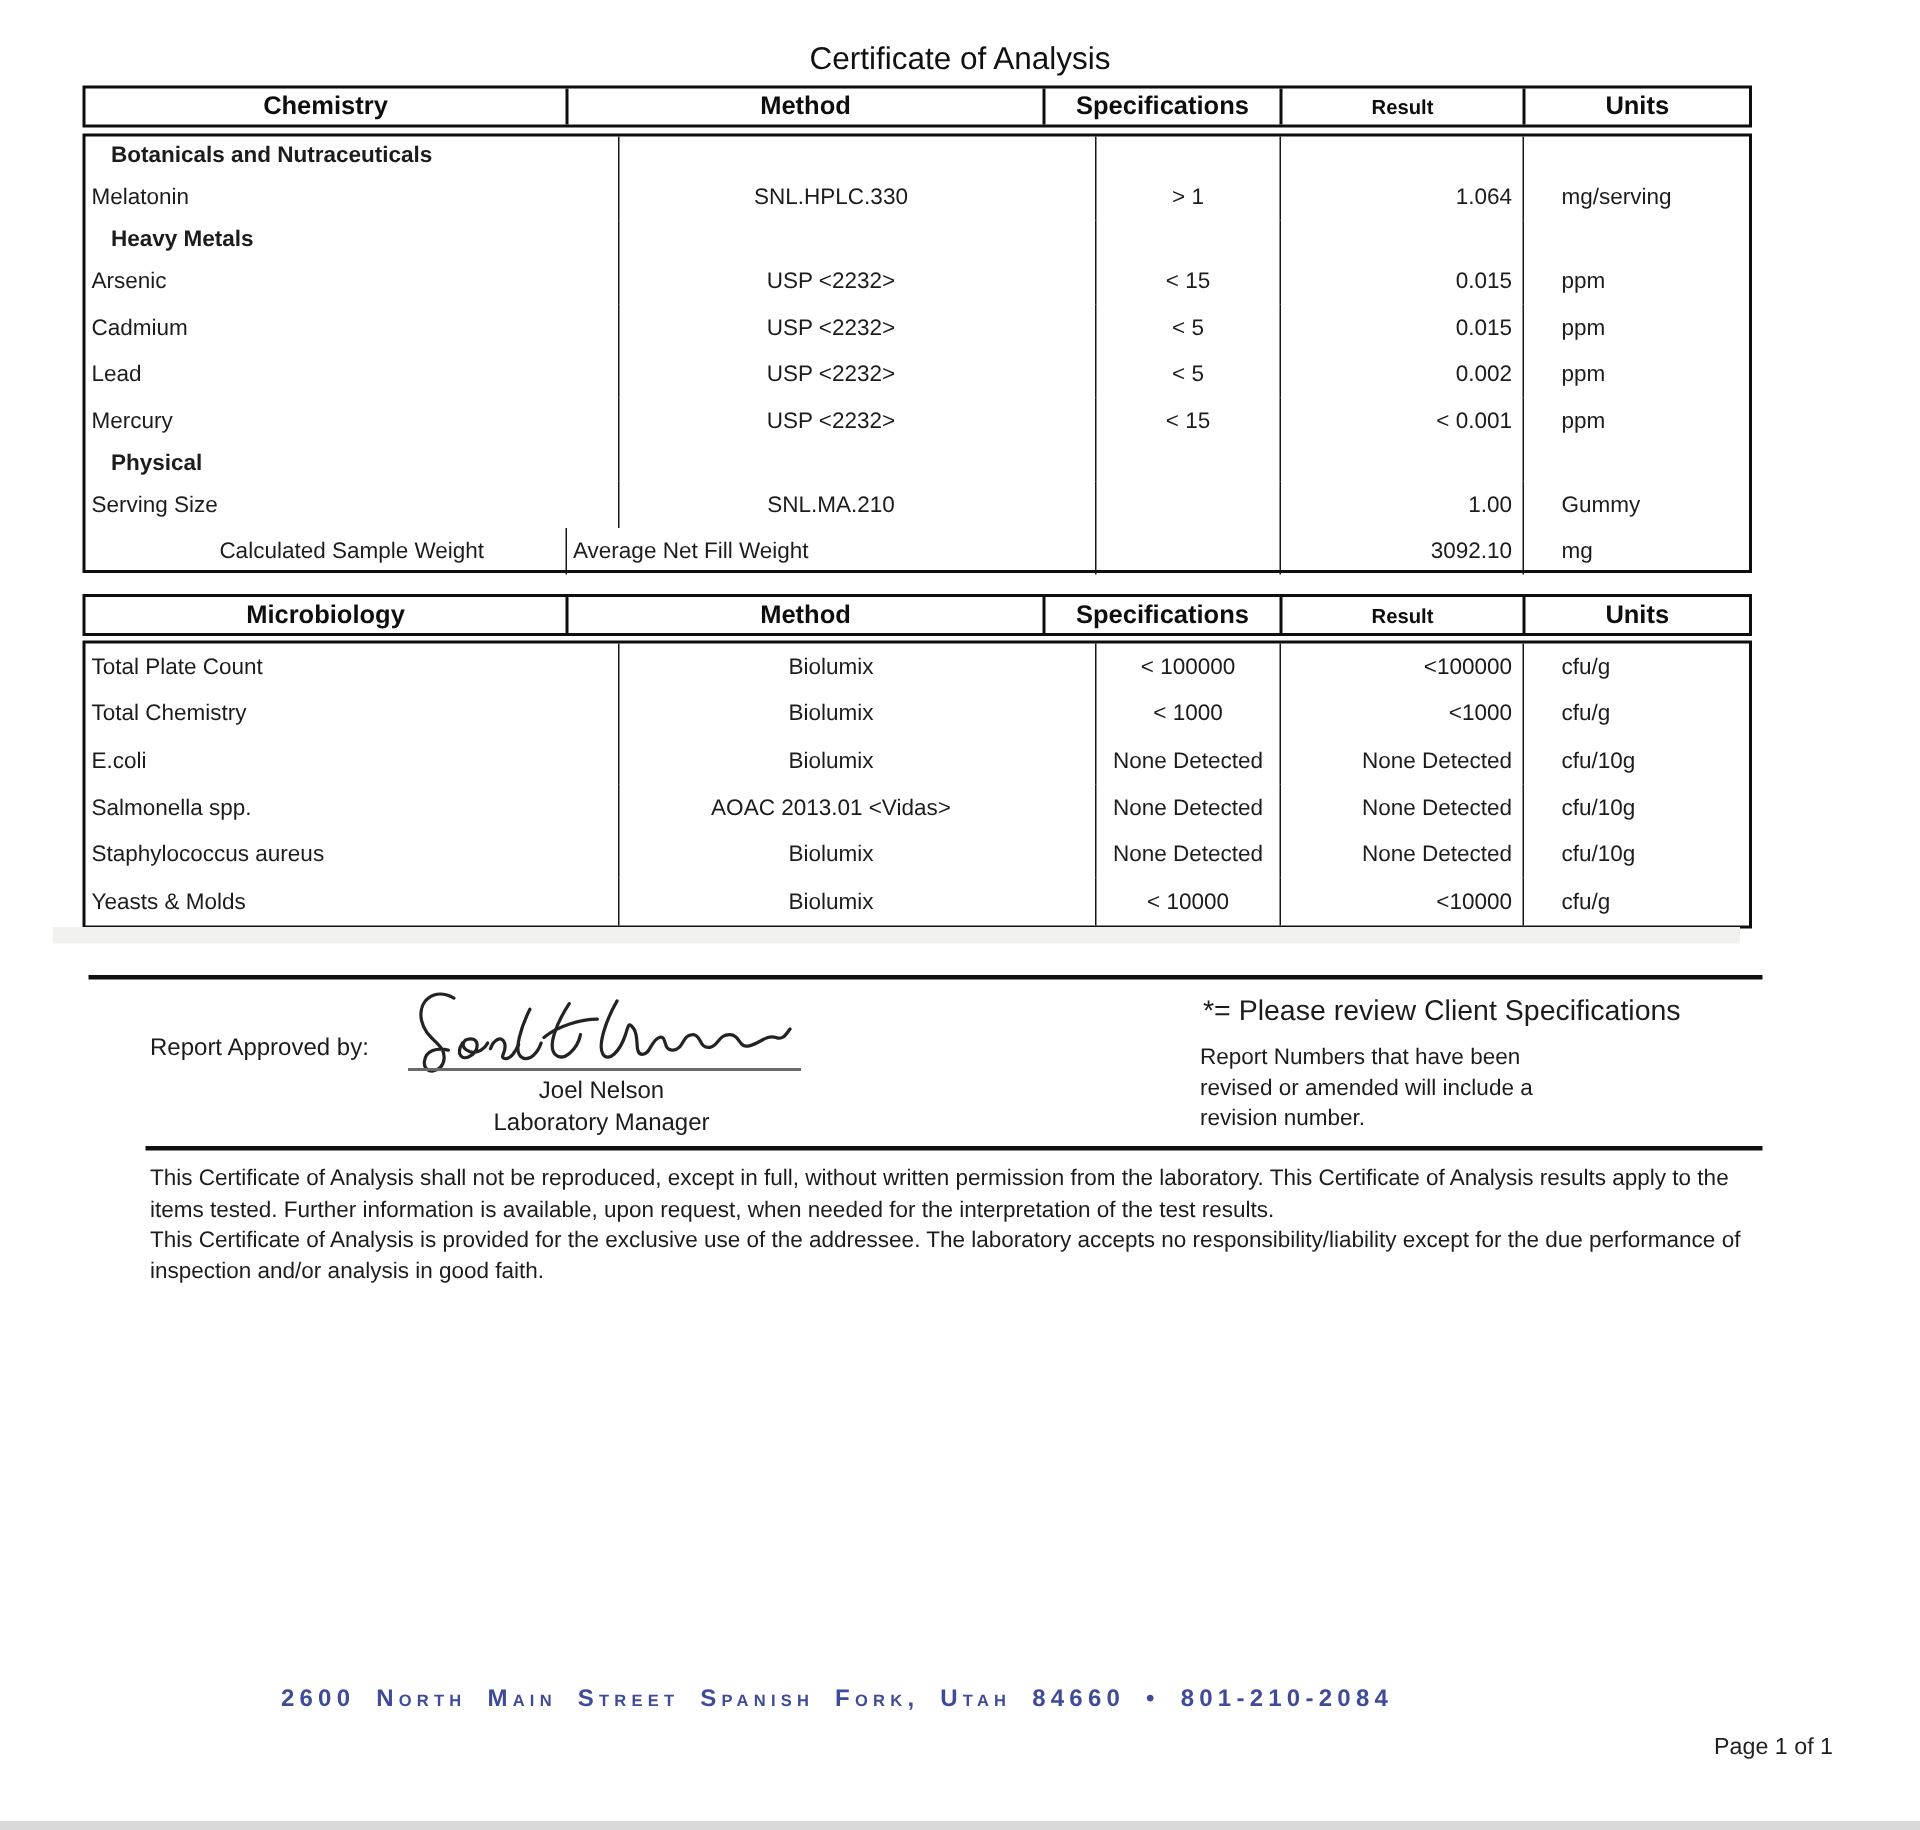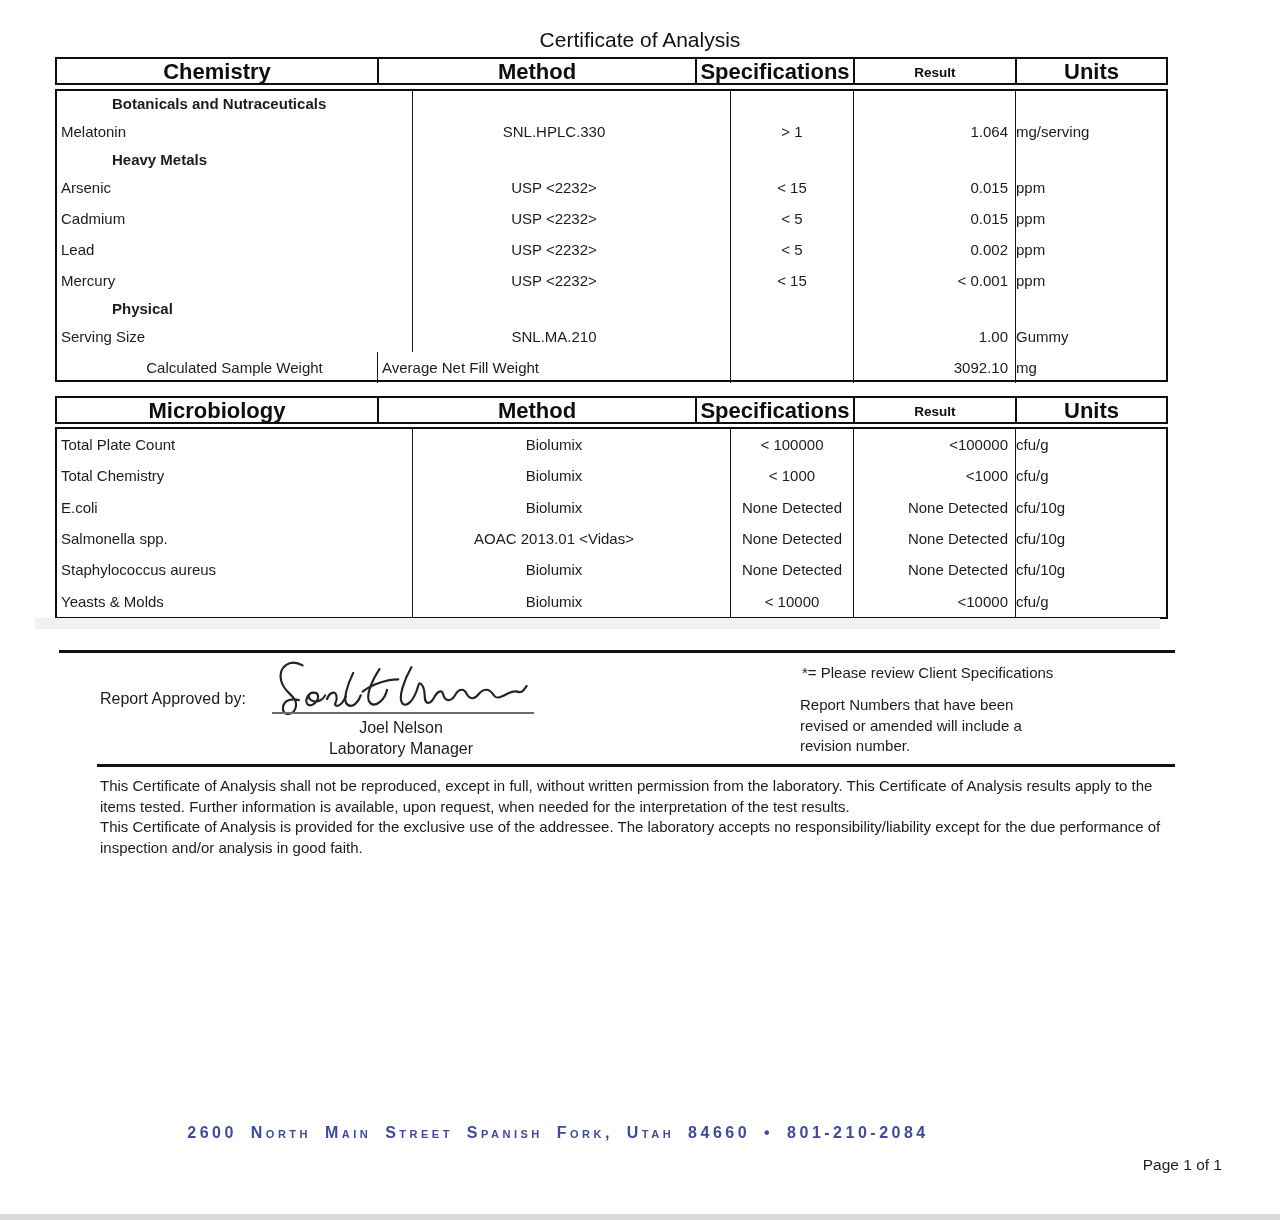--- a/index.html
+++ b/index.html
@@ -8,54 +8,54 @@
   .page { position:relative; width:1280px; height:1220px; background:#ffffff; overflow:hidden; }
 
   .title { position:absolute; top:28px; left:0; width:100%; text-align:center;
            font-size:21px; font-weight:400; color:#111; }
 
   
   .thead { position:absolute; left:55px; width:1113px; height:28px;
            display:grid; grid-template-columns:320px 318px 158px 162px 1fr;
            border:2.5px solid #0e0e0e; background:#fff; }
   .th { display:flex; align-items:center; justify-content:center;
-        font-weight:bold; font-size:22px; color:#0e0e0e; }
+        font-weight:bold; font-size:17px; color:#0e0e0e; }
   .th + .th { border-left:2.5px solid #0e0e0e; }
   .th.small { font-size:13.5px; }
 
   
   .tbody { position:absolute; left:55px; width:1113px;
            border:2px solid #0e0e0e; background:#fff; }
   .trow { display:grid; grid-template-columns:320px 318px 158px 162px 1fr; }
   .trow.item { height:31px; }
   .trow.section { height:25px; }
   #micro-body .trow.item { height:31.3px; }
   .td { display:flex; align-items:center; font-size:15px; color:#1c1c1c; overflow:hidden; }
   .td + .td { border-left:1.5px solid #161616; }
   .td.name { padding-left:4px; }
-  .td.sect { padding-left:7px; font-weight:bold;margin-left:48px; }
+  .td.sect { padding-left:17px; font-weight:bold; }
   .td.method, .td.spec { justify-content:center; text-align:center;margin-left:35px; }
   .td.result { justify-content:flex-end; padding-right:7px; }
-  .td.units { padding-left:0; }
+  .td.units { padding-left:25px; }
 
   
   .scan-band { position:absolute; left:35px; top:618px; width:1125px; height:11px; background:#f1f1ef; }
   .bottom-band { position:absolute; left:0; top:1214px; width:1280px; height:6px; background:#d9d9d9; }
 
   
   .rule { position:absolute; background:#111; }
   .rule-top { left:59px; top:650px; width:1116px; height:3px; }
   .rule-bottom { left:97px; top:764px; width:1078px; height:3px; }
   .approval-label { position:absolute; left:100px; top:690px; font-size:16px; }
   .sig-wrap { position:absolute; left:266px; top:656px; width:272px; height:60px; }
   .sig-underline { position:absolute; left:272px; top:712px; width:262px; height:2px; background:#6a6a6a; }
   .signer { position:absolute; left:270px; width:262px; text-align:center; font-size:16px; }
   .signer-name { top:719px; }
   .signer-title { top:740px; }
-  .note-star { position:absolute; left:802px; top:664px; font-size:15px; }
+  .note-star { position:absolute; left:802px; top:664px; font-size:19px; }
   .note-revision { position:absolute; left:800px; top:695px; width:250px; font-size:15px; line-height:20.5px; }
 
   
   .disclaimer { position:absolute; left:100px; top:776px; width:1076px;
                 font-size:15px; line-height:20.5px; }
 
   
   .footer-address { position:absolute; left:0; top:1124px; width:1116px; text-align:center;
                     font-variant:small-caps; font-weight:bold; font-size:16px;
                     letter-spacing:3.5px; word-spacing:6px; }

